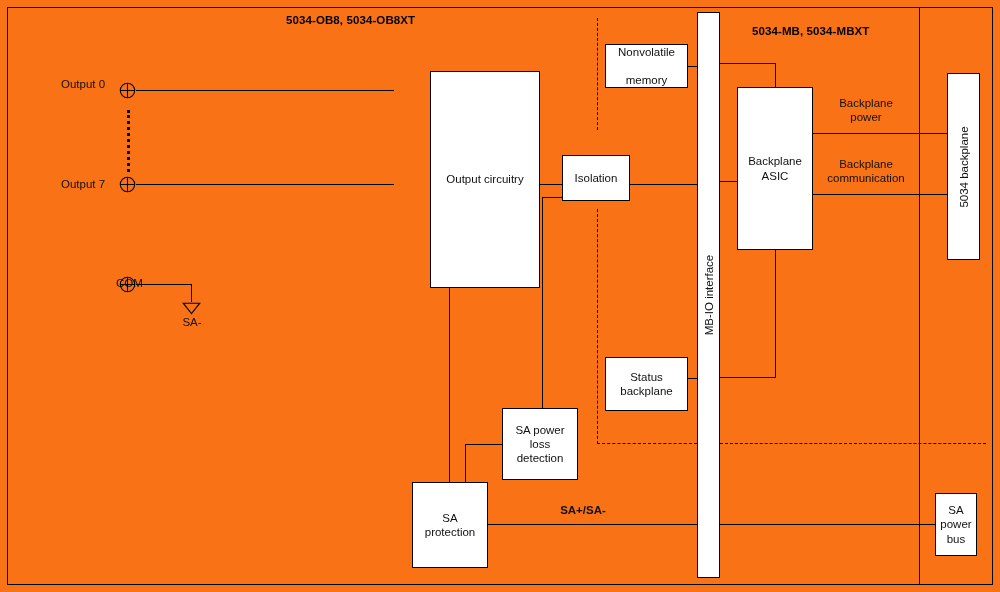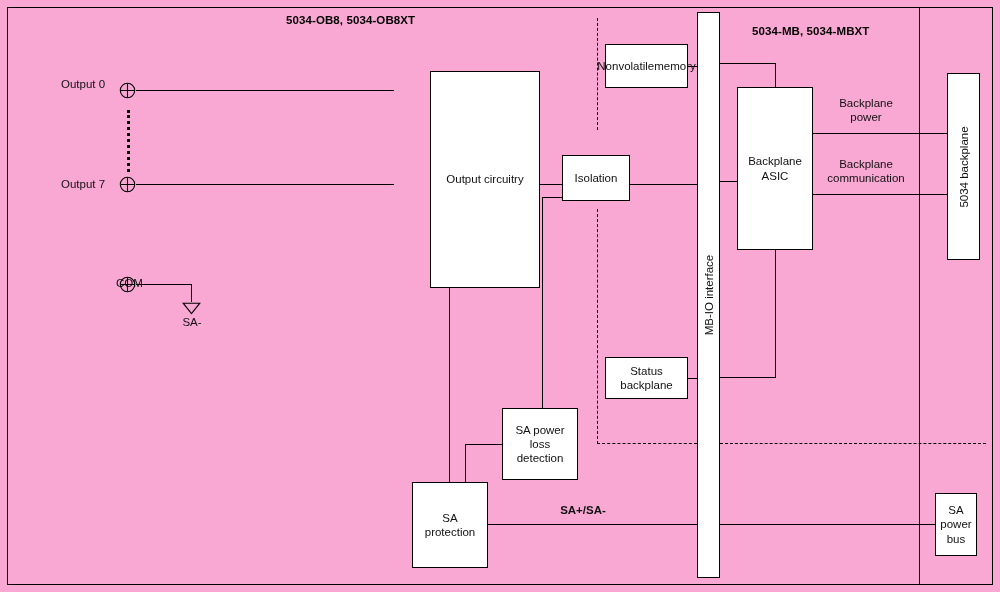--- a/index.html
+++ b/index.html
@@ -1,18 +1,18 @@
 <!DOCTYPE html>
 <html><head>
 <meta charset="utf-8">
 <title>Block Diagram</title>
 <style>
   html,body{margin:0;padding:0;background:#ffffff;}
   body{font-family:"Liberation Sans",sans-serif;}
-  #root{position:relative;width:1000px;height:592px;background:#f9a8d4;overflow:hidden;}
+  #root{position:relative;width:1000px;height:592px;background:#f97316;overflow:hidden;}
 
   .border-frame{position:absolute;left:7px;top:7px;width:986px;height:578px;border:1.4px solid #000;box-sizing:border-box;}
 
   .hdr{position:absolute;font-weight:bold;font-size:11.5px;letter-spacing:.1px;color:#000;white-space:nowrap;}
 
   .box{position:absolute;border:1.1px solid #000;background:#fff;box-sizing:border-box;
        display:flex;align-items:center;justify-content:center;text-align:center;
        font-size:11.5px;color:#111;line-height:1.22;z-index:6;}
 
   .vbox{position:absolute;border:1.1px solid #000;background:#fff;box-sizing:border-box;z-index:7;}
@@ -98,27 +98,27 @@
 
   <div class="box" style="left:562px;top:155px;width:68px;height:46px;">
     <span>Isolation</span>
   </div>
 
   <div class="ln h" style="left:630px;top:184px;width:67px;"></div>
 
   <div class="ln h" style="left:542px;top:197px;width:21px;"></div>
   <div class="ln v" style="left:542px;top:197px;height:211px;"></div>
 
-  <div class="box" style="left:605px;top:44px;width:83px;height:44px;">
+  <div class="box" style="left:605px;top:44px;width:83px;height:44px;flex-direction:column;justify-content:space-between;">
     <span>Nonvolatile</span>
     <span>memory</span>
   </div>
   <div class="ln h" style="left:688px;top:66px;width:9px;"></div>
 
-  <div class="box" style="left:605px;top:357px;width:83px;height:42px;flex-direction:column;">
+  <div class="box" style="left:605px;top:357px;width:83px;height:54px;flex-direction:column;">
     <span>Status</span>
     <span>backplane</span>
   </div>
   <div class="ln h" style="left:688px;top:378px;width:9px;"></div>
 
   <div class="vbox" style="left:697px;top:12px;width:23px;height:566px;">
     <span class="vtxt">MB-IO interface</span>
   </div>
 
   <div class="box" style="left:737px;top:87px;width:76px;height:163px;flex-direction:column;">

